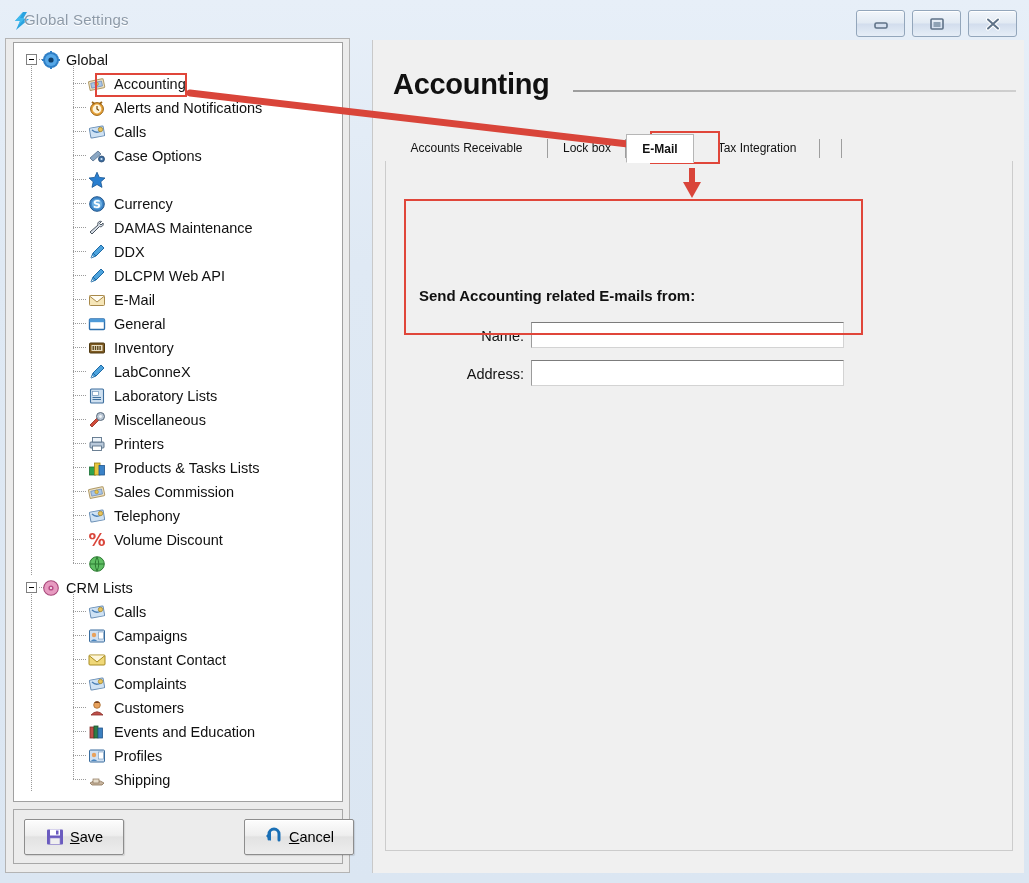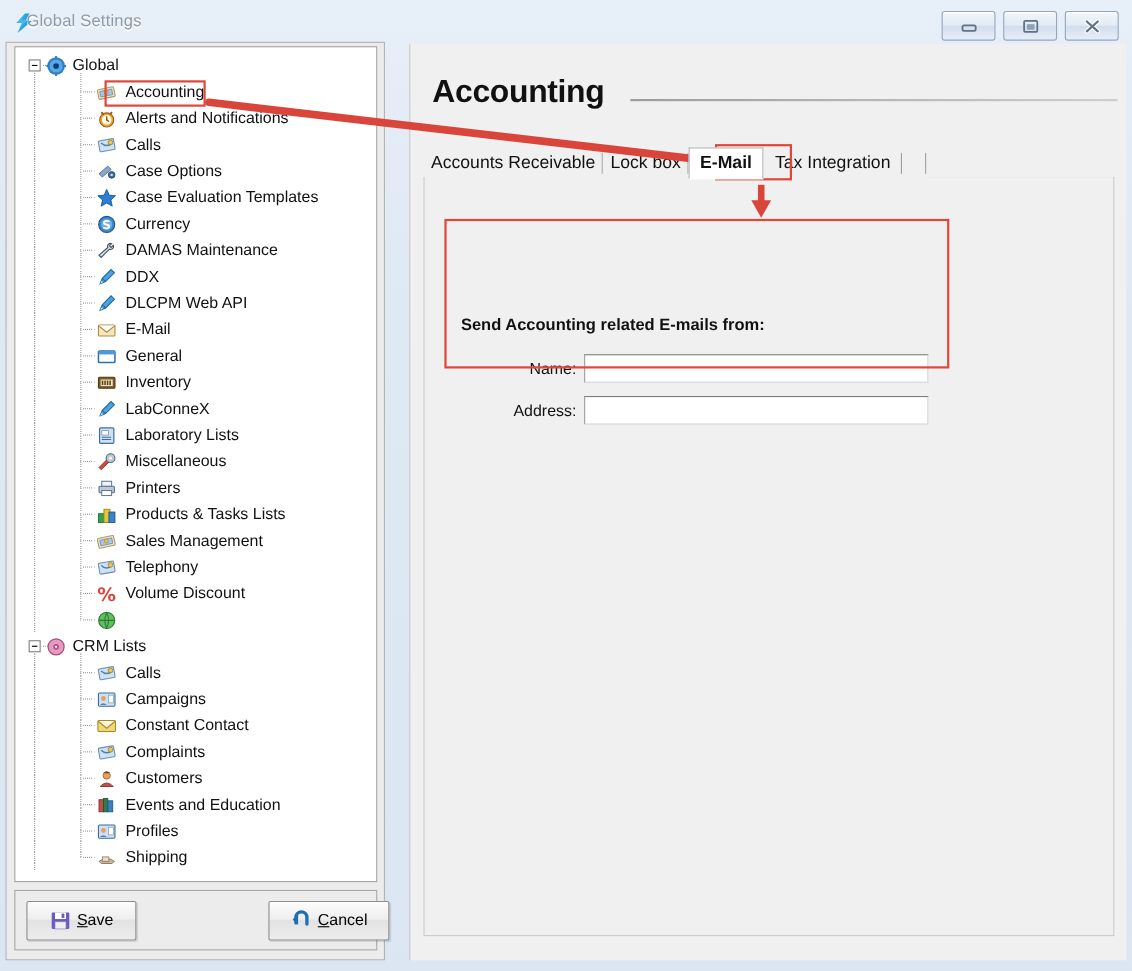--- a/index.html
+++ b/index.html
@@ -101,21 +101,21 @@
   }
   
   .tabstrip{
     position:absolute;left:12px;top:94px;width:628px;height:28px;
   }
   .tabstrip .underline{
     position:absolute;left:0;top:27px;width:628px;height:1px;background:#b6b6b6;
   }
   .tab{
     position:absolute;top:1px;height:27px;line-height:27px;
-    font-size:16px;color:#111;text-align:center;
+    font-size:12px;color:#111;text-align:center;
     box-sizing:border-box;cursor:default;white-space:nowrap;
     background:#f0f0f0;
   }
   .tab .sep{
     position:absolute;right:0;top:4px;width:1px;height:19px;background:#9e9e9e;
   }
   .tab.active{
     background:#ffffff;font-weight:bold;
     border:1px solid #b6b6b6;border-bottom:1px solid #ffffff;
     top:0;height:29px;line-height:28px;z-index:3;
@@ -236,21 +236,20 @@
                 <circle cx="13.5" cy="12" r="3" fill="#3d6c9e" stroke="#24486e" stroke-width=".8"></circle>
                 <circle cx="13.5" cy="12" r="1.1" fill="#cfe3f6"></circle>
               </svg></span>
             <span class="lbl">Case Options</span>
           </div>
           <div class="trow child" style="position:absolute;left:0;top:125px;width:330px;">
             <div class="doth" style="left:59px;top:11px;width:13px;"></div>
             <span class="ico"><svg width="18" height="18" viewBox="0 0 18 18">
                 <path d="M9 1.2 L11.3 6.4 L17 7 L12.8 10.8 L14 16.4 L9 13.5 L4 16.4 L5.2 10.8 L1 7 L6.7 6.4 Z" fill="#2a7fd0" stroke="#15538f" stroke-width=".8"></path>
               </svg></span>
-            <span class="lbl">Case Evaluation Templates</span>
           </div>
           <div class="trow child" style="position:absolute;left:0;top:149px;width:330px;">
             <div class="doth" style="left:59px;top:11px;width:13px;"></div>
             <span class="ico"><svg width="18" height="18" viewBox="0 0 18 18">
                 <circle cx="9" cy="9" r="7.3" fill="#3f87c9" stroke="#1f558c" stroke-width="1"></circle>
                 <circle cx="9" cy="9" r="5" fill="#6fb0e2"></circle>
                 <text x="9" y="13" font-size="11" font-weight="bold" text-anchor="middle" fill="#ffffff" font-family="DejaVu Sans">S</text>
               </svg></span>
             <span class="lbl">Currency</span>
           </div>
@@ -357,21 +356,21 @@
               </svg></span>
             <span class="lbl">Products &amp; Tasks Lists</span>
           </div>
           <div class="trow child" style="position:absolute;left:0;top:437px;width:330px;">
             <div class="doth" style="left:59px;top:11px;width:13px;"></div>
             <span class="ico"><svg width="18" height="18" viewBox="0 0 18 18">
                 <rect x="1" y="5" width="15" height="9" rx="1" transform="rotate(-12 9 9)" fill="#efe3c4" stroke="#b09a68" stroke-width="1"></rect>
                 <rect x="3" y="7" width="11" height="5" transform="rotate(-12 9 9)" fill="#a8c6e8" stroke="#6e8cb5" stroke-width=".7"></rect>
                 <circle cx="8.6" cy="8.9" r="1.8" fill="#e6c54d" stroke="#a8862a" stroke-width=".6"></circle>
               </svg></span>
-            <span class="lbl">Sales Management</span>
+            <span class="lbl">Sales Commission</span>
           </div>
           <div class="trow child" style="position:absolute;left:0;top:461px;width:330px;">
             <div class="doth" style="left:59px;top:11px;width:13px;"></div>
             <span class="ico"><svg width="18" height="18" viewBox="0 0 18 18">
                 <rect x="2" y="4" width="14" height="10" rx="1" transform="rotate(-10 9 9)" fill="#cfe2f4" stroke="#6b8fb5" stroke-width="1"></rect>
                 <path d="M4 7 Q8 11 13 8" stroke="#4a7fb5" stroke-width="1.3" fill="none"></path>
                 <circle cx="12.5" cy="6.5" r="2.2" fill="#e9c45a" stroke="#9d7c1f" stroke-width=".7"></circle>
               </svg></span>
             <span class="lbl">Telephony</span>
           </div>

